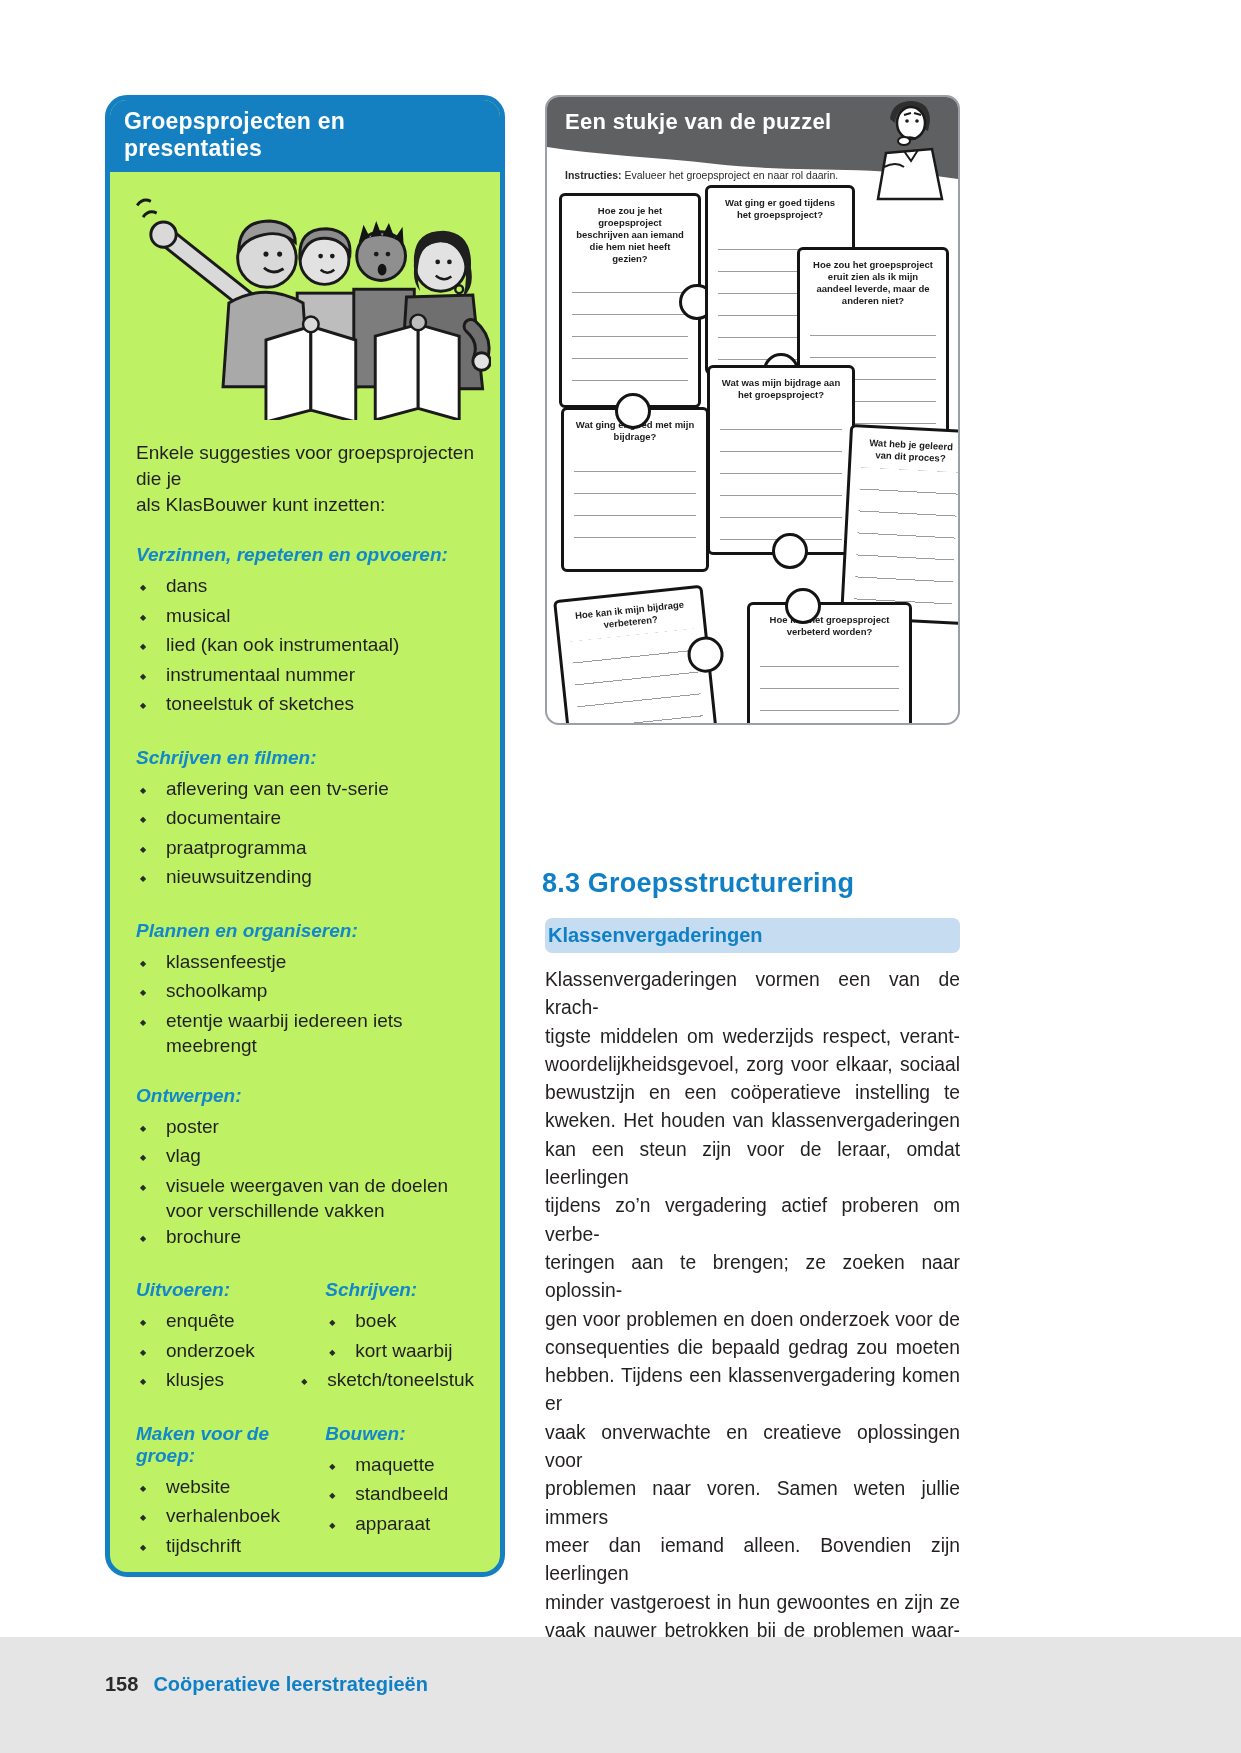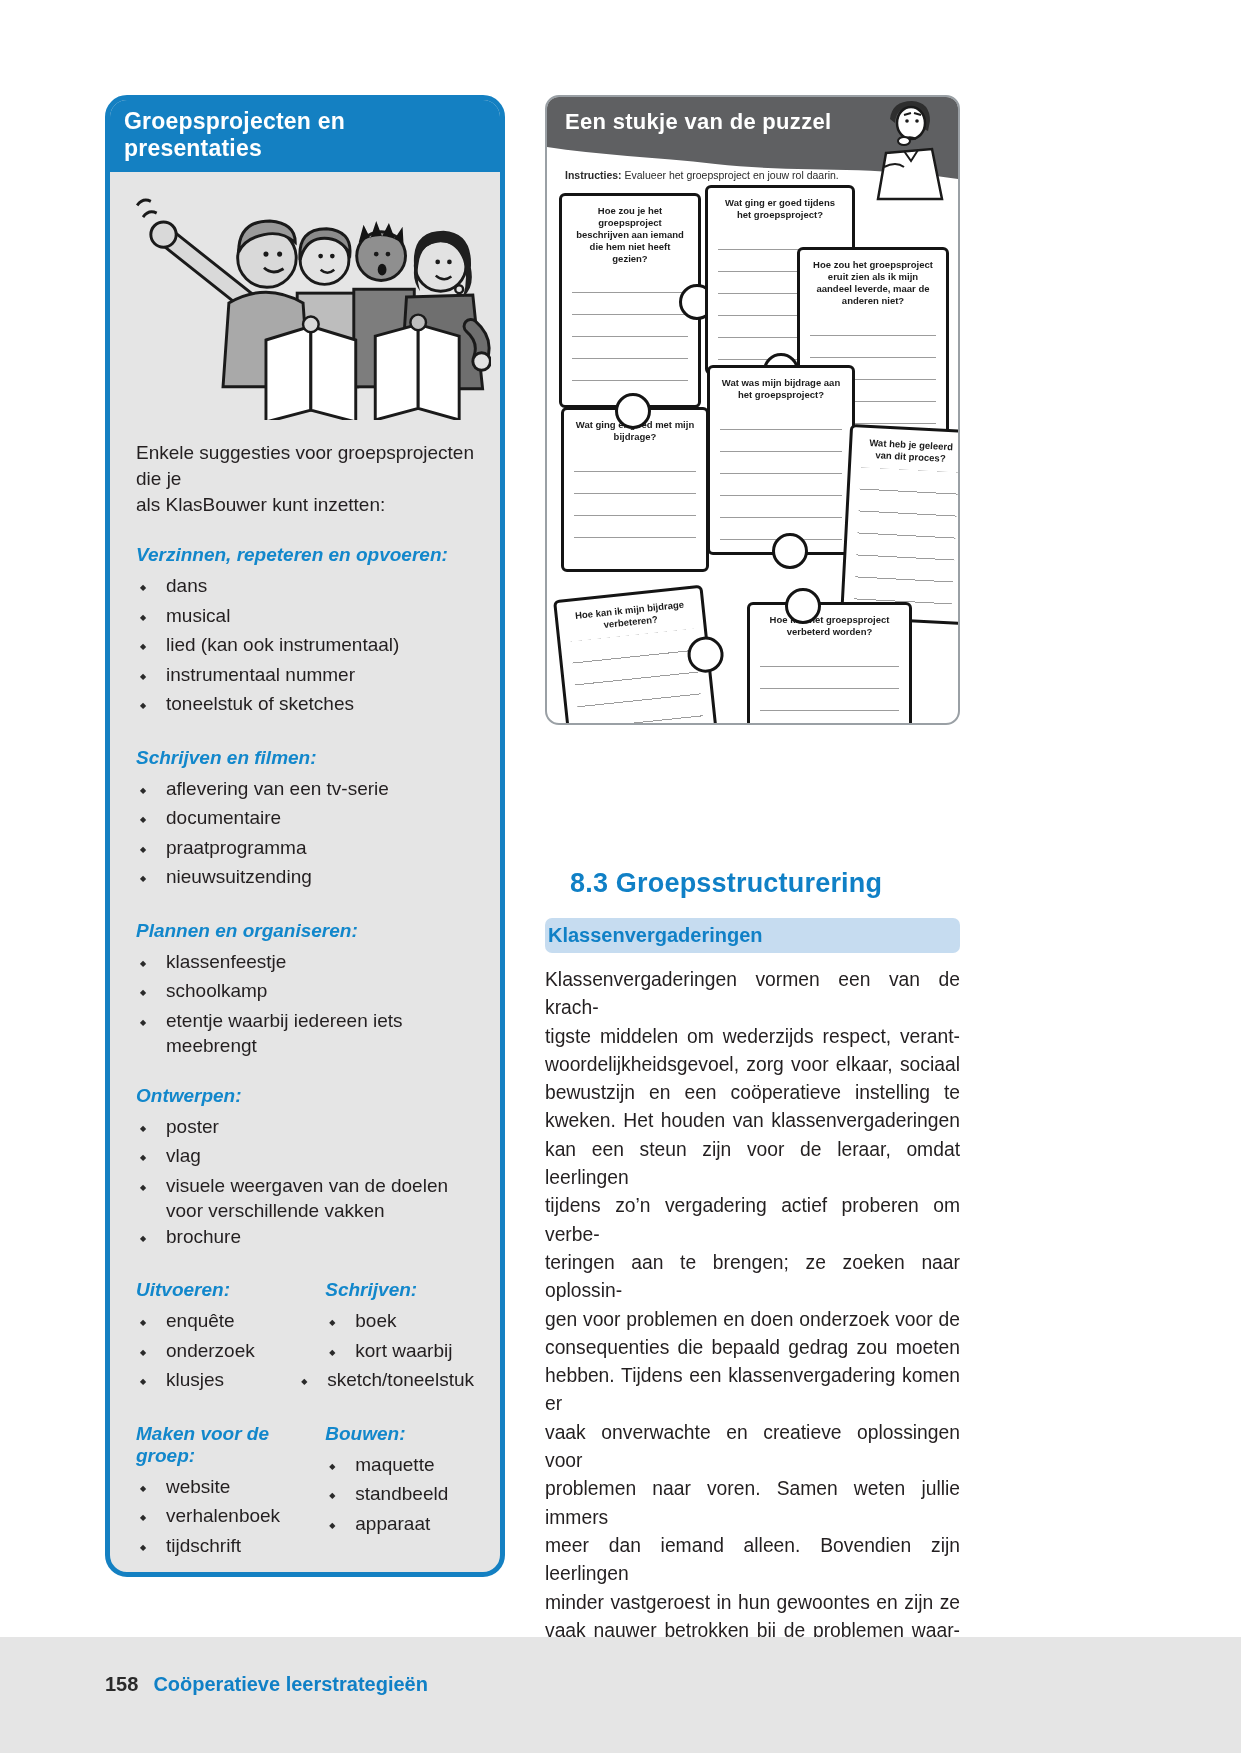--- a/index.html
+++ b/index.html
@@ -4,21 +4,21 @@
 <style>
   html,body { margin:0; padding:0; background:#ffffff; }
   .page {
     position:relative; width:1241px; height:1753px; background:#ffffff;
     font-family:"Liberation Sans", sans-serif; color:#231f20; overflow:hidden;
   }
 
   
   .box {
     position:absolute; left:105px; top:95px; width:400px; height:1482px;
-    box-sizing:border-box; background:#e5e5e5; border:5px solid #1480c2;
+    box-sizing:border-box; background:#bef264; border:5px solid #1480c2;
     border-radius:22px; overflow:hidden;
   }
   .box-header {
     background:#1480c2; color:#ffffff; font-size:23px; font-weight:bold;
     padding:8px 14px 10px 14px; letter-spacing:0.2px;
   }
   .illustration { width:100%; height:248px; display:flex; justify-content:center; align-items:flex-end; }
   .box-content { padding:0 26px 0 26px; }
   .intro { margin-top:20px; font-size:19px; line-height:26px; }
   .sec-heading {
@@ -70,21 +70,21 @@
   .p2 { left:158px; top:88px;  width:150px; height:190px; z-index:2; }
   .p3 { left:250px; top:150px; width:152px; height:205px; z-index:3; }
   .p4 { left:14px;  top:310px; width:148px; height:165px; z-index:4; }
   .p5 { left:160px; top:268px; width:148px; height:190px; z-index:5; }
   .p6 { left:298px; top:330px; width:124px; height:195px; z-index:6; transform:rotate(3deg); }
   .p7 { left:14px;  top:495px; width:150px; height:160px; z-index:7; transform:rotate(-6deg); }
   .p8 { left:200px; top:505px; width:165px; height:150px; z-index:8; }
 
   
   .section-heading {
-    position:absolute; left:570px; top:868px; font-size:27px; font-weight:bold;
+    position:absolute; left:542px; top:868px; font-size:27px; font-weight:bold;
     color:#1080c6; letter-spacing:0.2px;
   }
   .sub-band {
     position:absolute; left:545px; top:918px; width:415px; height:35px;
     box-sizing:border-box; background:#c6dcf0; border-radius:7px;
   }
   .sub-band-label {
     color:#1080c6; font-weight:bold; font-size:20px; line-height:35px; padding-left:3px;
   }
   .bodytext { position:absolute; left:545px; top:966px; width:415px; }
@@ -335,21 +335,21 @@
       <path d="M38,18 l7,-2 M48,16 l7,2" stroke="#1a1a1a" stroke-width="2" fill="none"></path>
       <path d="M20,56 L66,52 L76,102 L12,102 Z" fill="#ffffff" stroke="#1a1a1a" stroke-width="2.5"></path>
       <path d="M38,54 L45,64 L52,53" fill="none" stroke="#1a1a1a" stroke-width="2"></path>
       <path d="M36,44 Q42,38 50,42" stroke="#1a1a1a" stroke-width="2.5" fill="none"></path>
       <ellipse cx="38" cy="44" rx="6" ry="4" fill="#ffffff" stroke="#1a1a1a" stroke-width="2"></ellipse>
       <path d="M18,70 Q30,64 38,70" stroke="#1a1a1a" stroke-width="2" fill="none"></path>
     </svg>
     <div class="ws-title">Een stukje van de puzzel</div>
     <div class="ws-instructions">
       <span class="instr-label">Instructies:</span>
-      <span>Evalueer het groepsproject en jouw rol daarin.</span>
+      <span>Evalueer het groepsproject en naar rol daarin.</span>
     </div>
 
     <div class="pieces">
       <div class="piece p1">
         <div class="pq">Hoe zou je het groepsproject beschrijven aan iemand die hem niet heeft gezien?</div>
         <div class="plines"></div>
         <div class="knob" style="right:-17px; top:42%;"></div>
       </div>
       <div class="piece p2">
         <div class="pq">Wat ging er goed tijdens het groepsproject?</div>

